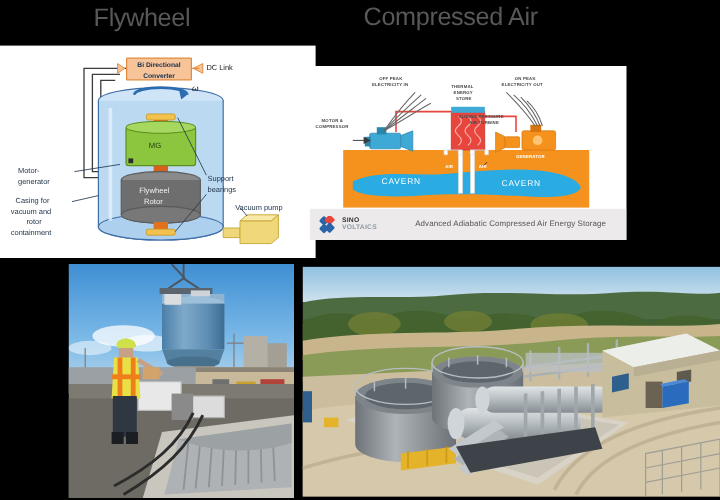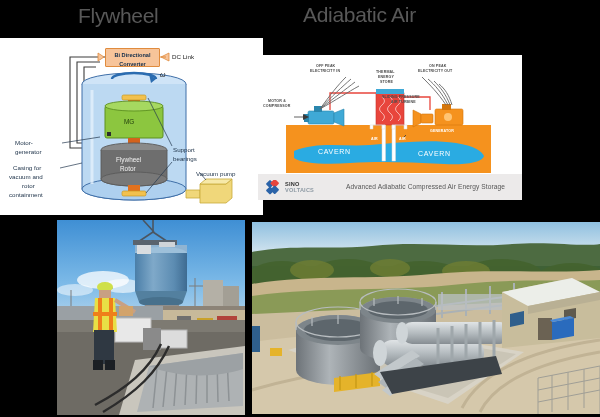--- a/index.html
+++ b/index.html
@@ -52,21 +52,21 @@
   #photo-fw{left:57px;top:220px;width:188px;height:195px;}
   #photo-ca{left:252px;top:222px;width:348px;height:192px;}
   .ph-svg{position:absolute;left:0;top:0;}
 </style>
 </head>
 <body>
 
 <div id="stage">
 
   <div class="slide-title" id="title-flywheel">Flywheel</div>
-  <div class="slide-title" id="title-ca">Adiabatic Air</div>
+  <div class="slide-title" id="title-ca">Compressed Air</div>
 
   <div class="panel" id="panel-fw">
     <div id="fw">
       <svg width="263" height="177" viewBox="0 0 263 177">
 
         <g stroke="#3c3c3c" stroke-width="1.1" fill="none">
           <path d="M105 19 L70 19 L70 110 L103 110"></path>
           <path d="M100 24 L77 24 L77 105 L103 105"></path>
           <path d="M96 29 L84 29 L84 100 L103 100"></path>
         </g>

